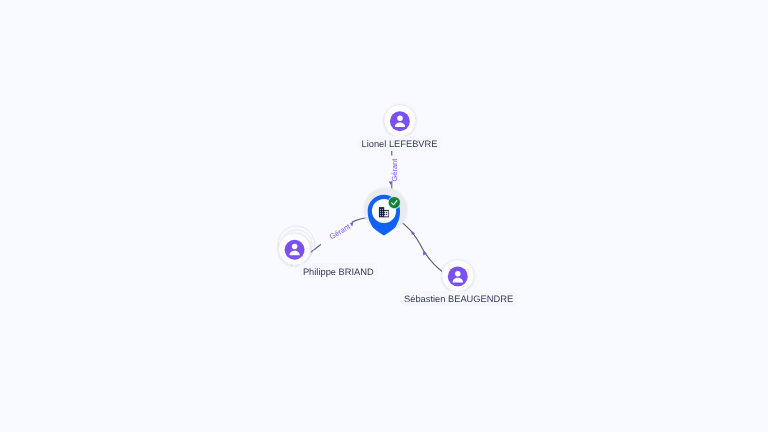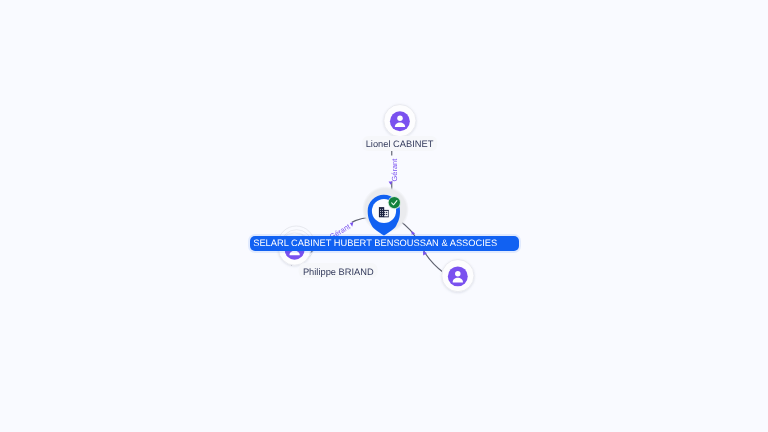--- a/index.html
+++ b/index.html
@@ -111,16 +111,16 @@
           <rect x="384.1" y="213.9" width="1.1" height="1.1" fill="#1b2240"></rect>
           <rect x="386.1" y="213.9" width="1.1" height="1.1" fill="#1b2240"></rect>
         </g>
       </g>
       <circle cx="394.3" cy="202.6" r="6.6" fill="#cfe8d6" opacity=".85"></circle>
       <circle cx="394.3" cy="202.6" r="5.65" fill="#12813d"></circle>
       <path d="M391.7 202.9 l1.8 1.9 l3.4 -4.2" fill="none" stroke="#eefbf2" stroke-width="1.05" stroke-linecap="round" stroke-linejoin="round"></path>
     </g>
   </svg>
 
-  <div class="n-label" style="left:399.5px;top:135.9px;">Lionel CABINET</div>
+  <div class="n-label" style="left:399.5px;top:135.9px;">Lionel LEFEBVRE</div>
   <div class="n-label" style="left:294.3px;top:263.4px;margin-left:44px;">Philippe BRIAND</div>
-  <div class="m-label" style="left:249.8px;top:236px;width:265.6px;">SELARL CABINET HUBERT BENSOUSSAN &amp; ASSOCIES</div>
+  <div class="n-label" style="left:458.6px;top:290.8px;">Sébastien BEAUGENDRE</div>
 </div>
 
 </body></html>

